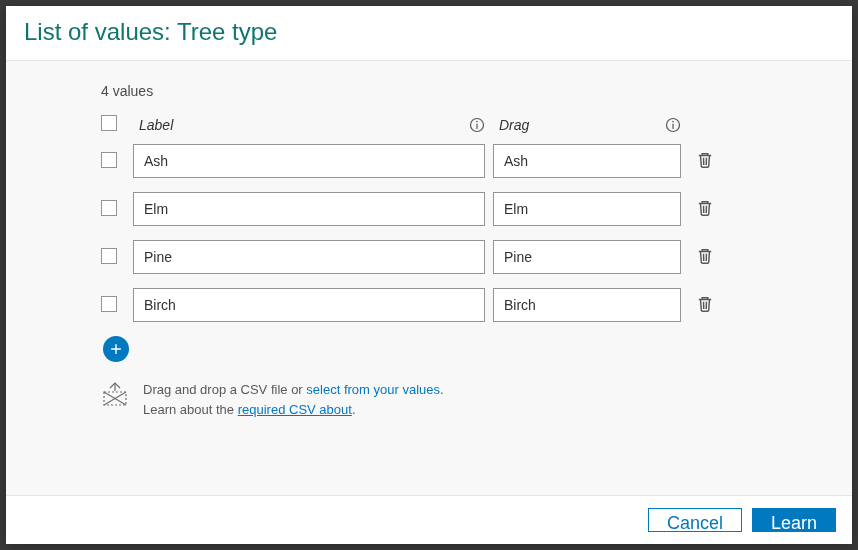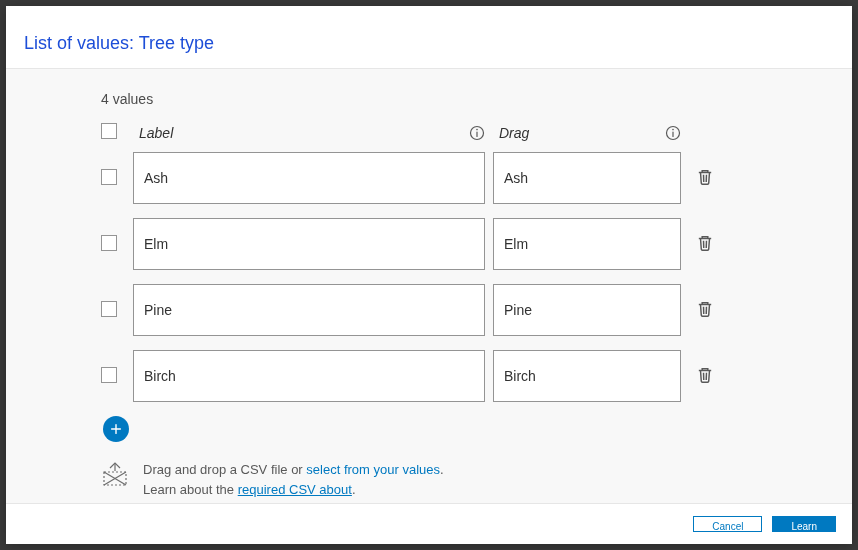--- a/index.html
+++ b/index.html
@@ -23,24 +23,23 @@
     display: flex;
     flex-direction: column;
     position: relative;
   }
   .dlg-header {
     padding: 12px 18px 14px 18px;
     border-bottom: 1px solid #e6e6e6;
     background: #fff;
   }
   .dlg-title {
-    font-size: 18px;
+    font-size: 24px;
     font-weight: 400;
-    color: #1d4ed8;
-    margin-top: 15px;
+    color: #0f766e;
   }
   .dlg-body {
     flex: 1;
     background: #f8f8f8;
     padding: 22px 16px 0 0;
     overflow: hidden;
   }
   .body-inner {
     margin: 0 auto;
     width: 640px;
@@ -82,21 +81,21 @@
     cursor: pointer;
   }
   .row {
     display: grid;
     grid-template-columns: 32px 352px 8px 188px 40px;
     align-items: center;
     margin-bottom: 14px;
   }
   .input {
     width: 100%;
-    height: 52px;
+    height: 34px;
     border: 1px solid #949494;
     background: #fff;
     padding: 0 10px;
     font-size: 14px;
     color: #323232;
     font-family: inherit;
   }
   .trash {
     width: 20px; height: 20px;
     margin-left: 14px;
@@ -140,23 +139,23 @@
   .link.underline { text-decoration: underline; }
   .dlg-footer {
     background: #fff;
     padding: 12px 16px;
     display: flex;
     justify-content: flex-end;
     gap: 10px;
     border-top: 1px solid #e6e6e6;
   }
   .btn {
-    height: 16px;
+    height: 24px;
     padding: 4px 18px;
-    font-size: 10px;
+    font-size: 18px;
     font-family: inherit;
     cursor: pointer;
     border: 1px solid #0079c1;
   }
   .btn-secondary {
     background: #fff;
     color: #0079c1;
   }
   .btn-primary {
     background: #0079c1;

